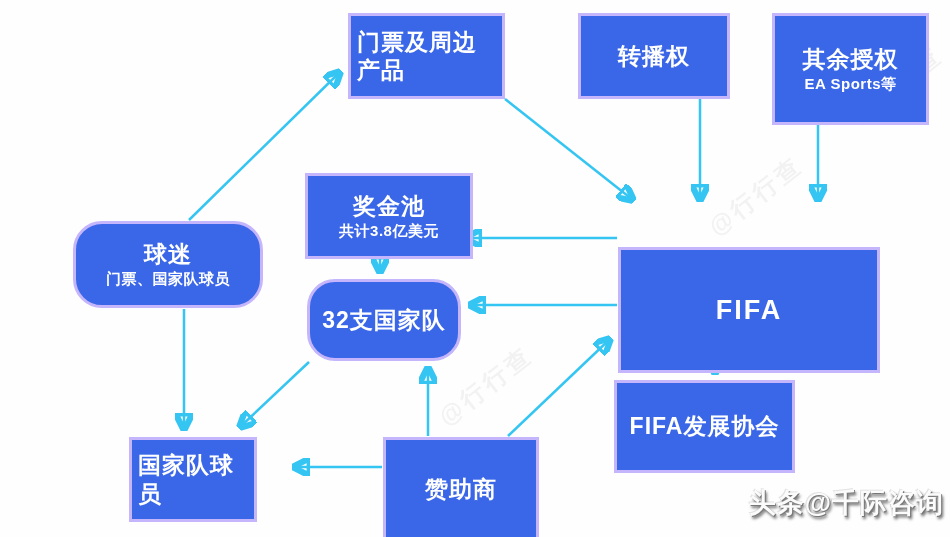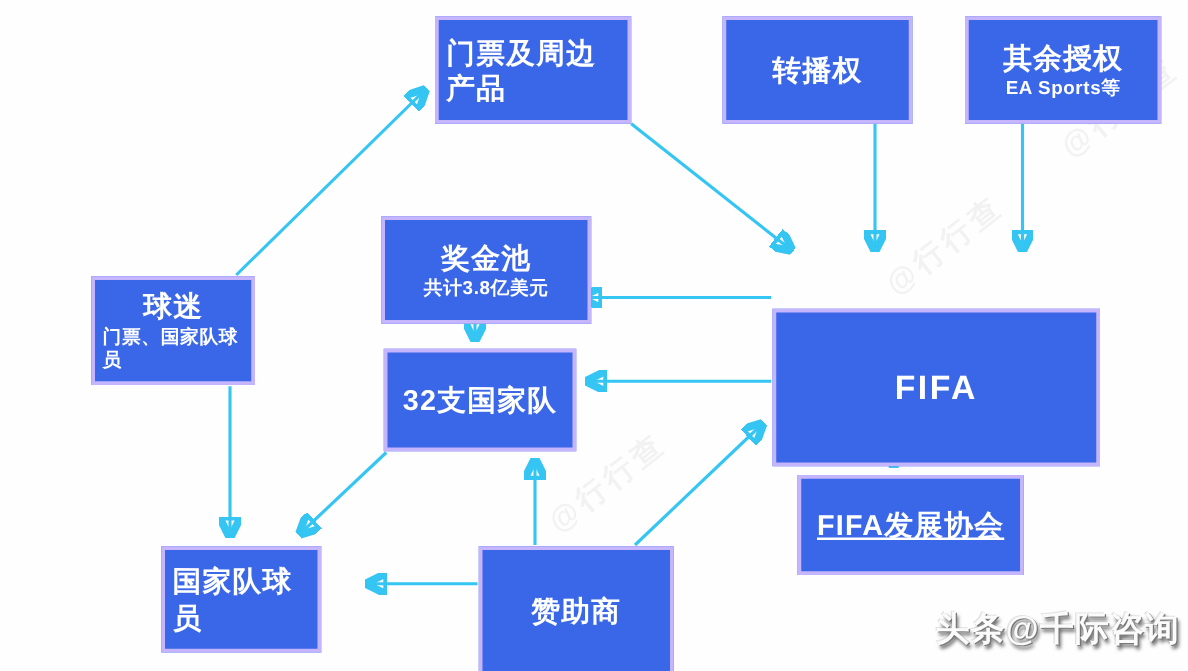--- a/index.html
+++ b/index.html
@@ -13,26 +13,26 @@
     background:#3a66e8;border:3px solid #c4b5fd;
     color:#fff;display:flex;flex-direction:column;
     align-items:center;justify-content:center;text-align:left;
     font-weight:bold;line-height:1.22;padding:4px 6px;
   }
   .node .title{font-size:23px;letter-spacing:1px;}
   .node .subtitle{font-size:15px;margin-top:2px;letter-spacing:0.5px;}
   .node.fifa .title{font-size:27px;letter-spacing:2px;}
   #tickets  {left:348px;top:13px;width:157px;height:86px;}
   #broadcast{left:562px;top:13px;width:152px;height:86px;margin-left:16px;}
-  #licensing{left:772px;top:13px;width:157px;height:86px;}
+  #licensing{left:772px;top:13px;width:157px;height:112px;}
   #prize    {left:305px;top:173px;width:168px;height:86px;}
-  #fans     {left:73px;top:221px;width:131px;height:87px;}
-  #teams    {left:307px;top:279px;width:154px;height:82px;}
+  #fans     {left:73px;top:221px;width:190px;height:87px;border-radius:29px;}
+  #teams    {left:307px;top:279px;width:154px;height:82px;border-radius:28px;}
   #fifa     {left:618px;top:207px;width:262px;height:126px;margin-top:40px;}
-  #fifadev  {left:638px;top:380px;width:181px;height:80px;text-decoration:underline;}
+  #fifadev  {left:614px;top:380px;width:181px;height:93px;}
   #players  {left:129px;top:437px;width:128px;height:85px;}
   #sponsors {left:383px;top:437px;width:156px;height:105px;}
   svg.edges{position:absolute;left:0;top:0;width:950px;height:537px;pointer-events:none;}
   svg.edges path{stroke:#35c5f2;stroke-width:2.5;fill:none;}
   .wm{
     position:absolute;color:rgba(140,140,140,0.10);
     font-size:24px;font-weight:bold;letter-spacing:4px;
     transform:rotate(-38deg);white-space:nowrap;pointer-events:none;
   }
   .wm.w1{left:430px;top:370px;}

